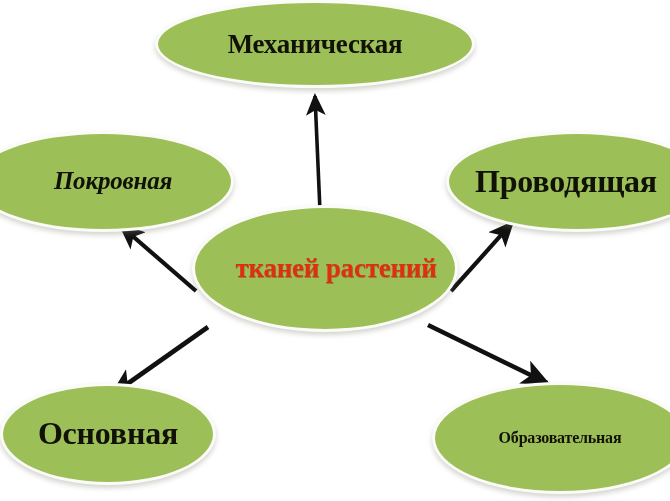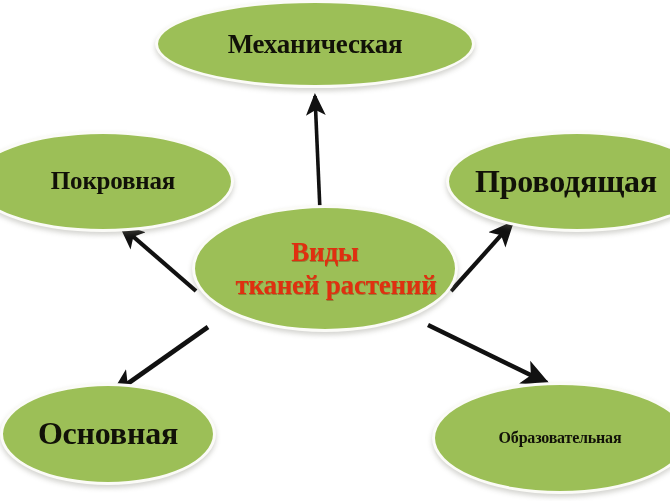--- a/index.html
+++ b/index.html
@@ -56,21 +56,21 @@
   }
   .node-center .line2 {
     display: block;
     margin-left: 22px;
   }
   
   #node-top      { left: 155px; top: 0px;   width: 320px; height: 88px; }
   #node-top      .node-label { font-size: 27px; }
 
   #node-left-top { left: -28px; top: 131px; width: 262px; height: 101px; }
-  #node-left-top .node-label { font-size: 25px; padding-left: 20px; }
+  #node-left-top .node-label { font-size: 25px; padding-left: 20px; font-style: italic; }
 
   #node-right-top{ left: 446px; top: 131px; width: 262px; height: 101px; }
   #node-right-top .node-label { font-size: 32px; padding-right: 22px; }
 
   #node-center   { left: 192px; top: 205px; width: 266px; height: 127px; }
   #node-center   .node-label { font-size: 27px; }
 
   #node-left-bot { left: 0px;   top: 383px; width: 216px; height: 102px; }
   #node-left-bot .node-label { font-size: 32px; }
 
@@ -107,21 +107,20 @@
   <div class="node" id="node-left-top">
     <span class="node-label">Покровная</span>
   </div>
 
   <div class="node" id="node-right-top">
     <span class="node-label">Проводящая</span>
   </div>
 
   <div class="node node-center" id="node-center">
     <span class="node-label">
-      <span class="line1">Виды</span>
       <span class="line2">тканей растений</span>
     </span>
   </div>
 
   <div class="node" id="node-left-bot">
     <span class="node-label">Основная</span>
   </div>
 
   <div class="node" id="node-right-bot">
     <span class="node-label">Образовательная</span>

